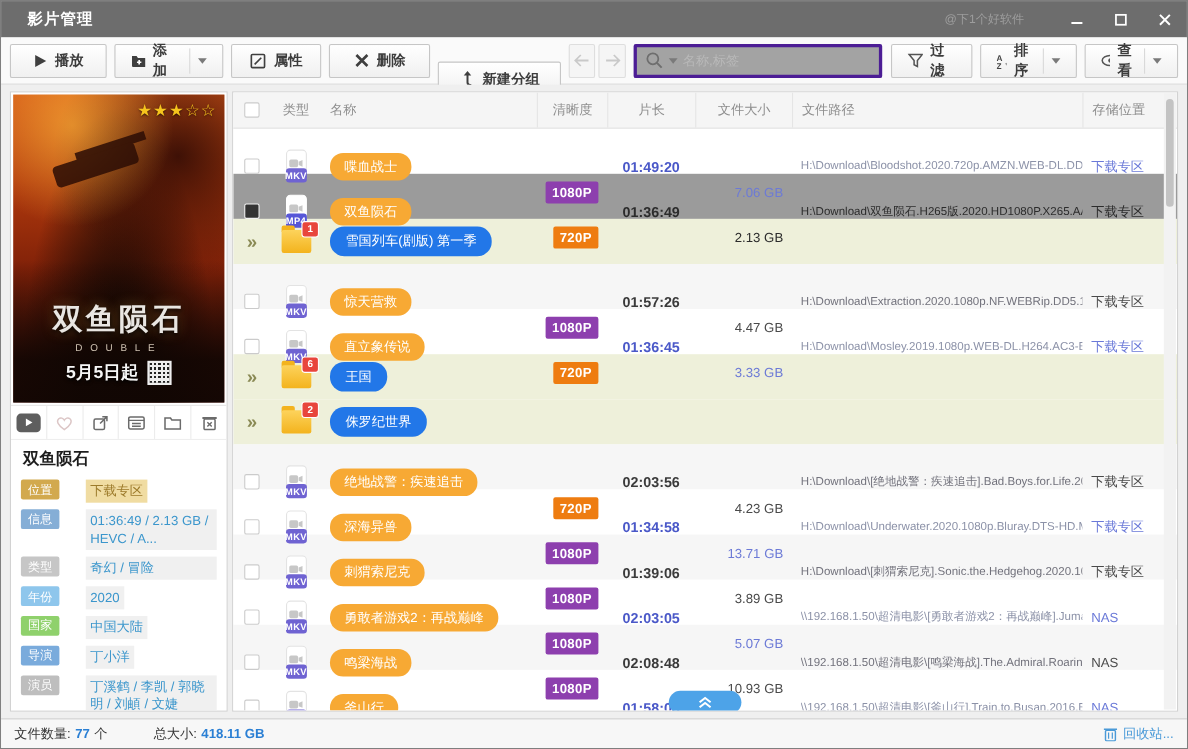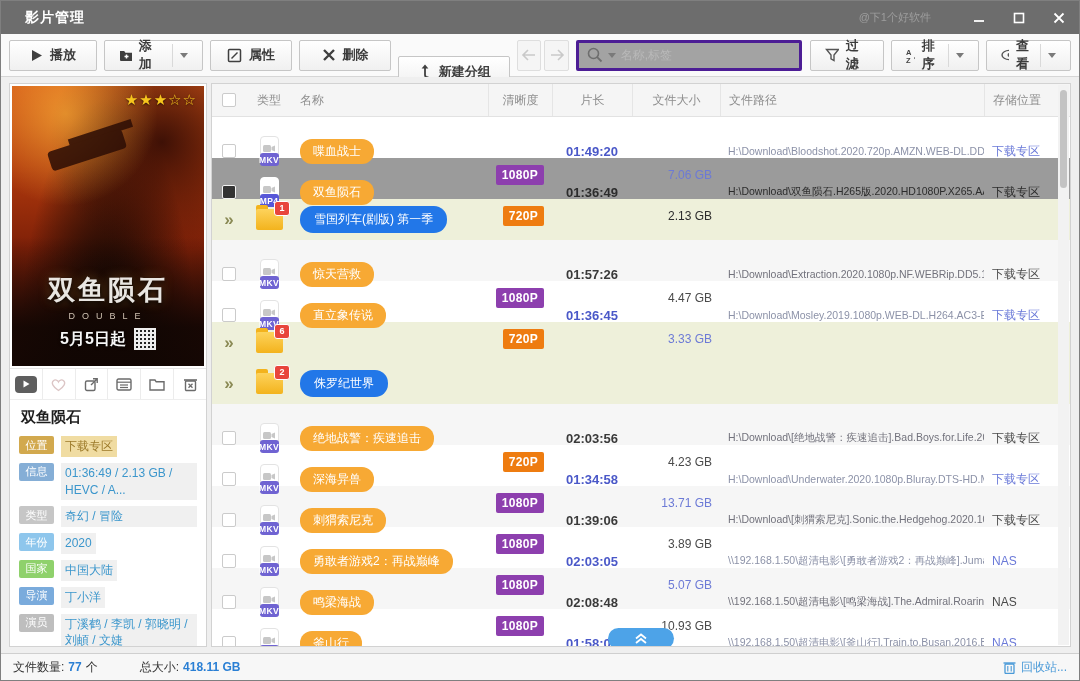--- a/index.html
+++ b/index.html
@@ -47,21 +47,21 @@
   .qr { width:22px; height:22px; background:
       repeating-linear-gradient(0deg,#222 0 2px,#eee 2px 4px),
       repeating-linear-gradient(90deg,#222 0 2px,#eee 2px 4px); background-blend-mode:lighten; border:2px solid #eee; }
   .actionbar { height:32px; flex:0 0 32px; display:flex; border-top:1px solid #e6e6e6; border-bottom:1px solid #eee; }
   .actionbar .act { flex:1; display:flex; align-items:center; justify-content:center; border-right:1px solid #ececec; }
   .actionbar .act:last-child { border-right:none; }
   .play-sq { width:22px; height:17px; background:#5e5e5e; border-radius:4px; display:flex; align-items:center; justify-content:center; }
   .movie-title { font-size:15px; font-weight:bold; color:#1d1d1d; padding:8px 11px 7px; }
 
   .details { flex:1; overflow:hidden; padding:2px 9px 0; }
-  .d-row { display:flex; gap:7px; margin-bottom:6px; align-items:flex-start; }
+  .d-row { display:flex; gap:24px; margin-bottom:6px; align-items:flex-start; }
   .d-badge { flex:0 0 35px; height:18px; border-radius:2px; color:#fff; font-size:11px; display:flex; align-items:center; justify-content:center; }
   .d-val { font-size:12px; color:#3b96cc; background:#f0f0f0; padding:2px 4px; line-height:1.4; flex:1; }
   .b-location{background:#d2a94e;} .b-info{background:#85aed6;font-family:Liberation Serif, serif;} .b-genre{background:#c6c6c6;} .b-year{background:#8ec6ec;}
   .b-country{background:#8fd16c;} .b-director{background:#7aabdc;} .b-actors{background:#bebebe;}
   .v-location { flex:0 0 auto; background:#f0dca2; color:#9c7a2a; }
   .v-year, .v-country, .v-director { flex:0 0 auto; }
 
   
   .table-panel { flex:1; background:#fff; border:1px solid #d2d2d2; position:relative; overflow:hidden; display:flex; flex-direction:column; min-width:0; }
   .thead, .trow { display:grid; grid-template-columns:34px 46px 1fr 64px 80px 88px 264px 86px; }
@@ -477,20 +477,23 @@
             <div class="cell cc">
               <span class="chevron">»</span>
             </div>
             <div class="cell cc">
               <span class="folder-ic">
                 <span class="ftab"></span>
                 <span class="fmain"></span>
                 <span class="fcount">6</span>
               </span>
             </div>
+            <div class="cell cl" style="grid-column: 3 / span 5;">
+              <span class="folder-pill">王国</span>
+            </div>
           </div>
           <div class="trow folder-row">
             <div class="cell cc">
               <span class="chevron">»</span>
             </div>
             <div class="cell cc">
               <span class="folder-ic">
                 <span class="ftab"></span>
                 <span class="fmain"></span>
                 <span class="fcount">2</span>

